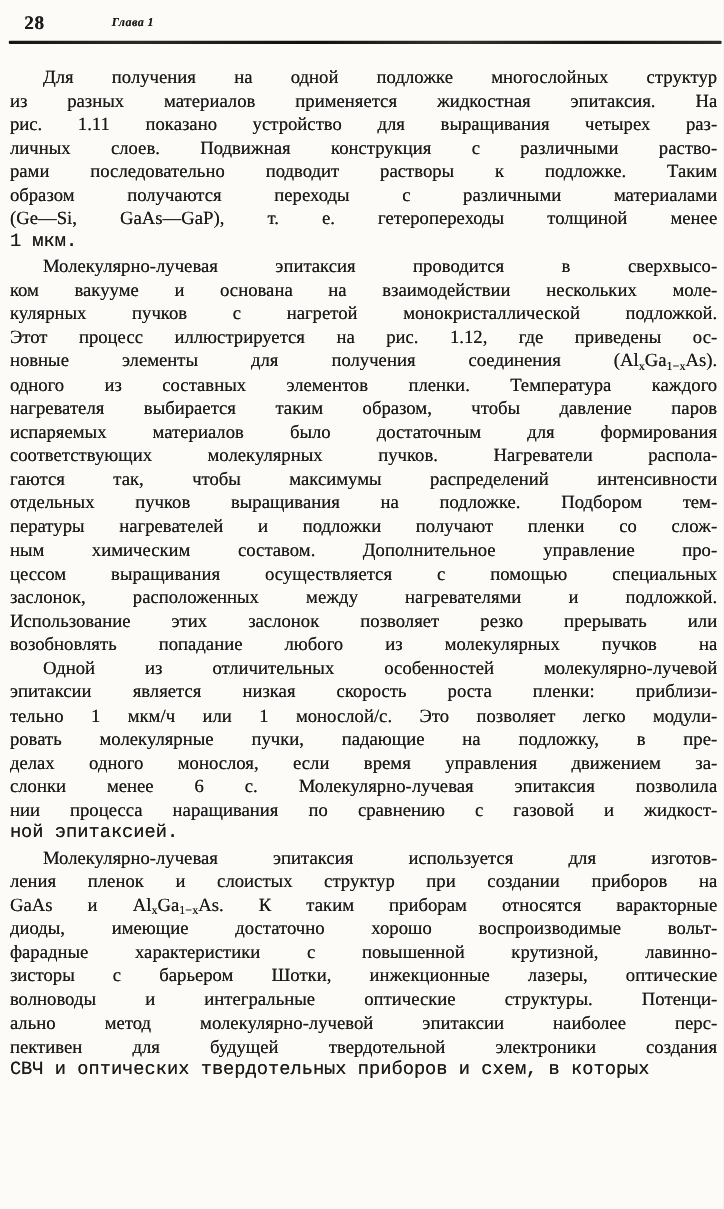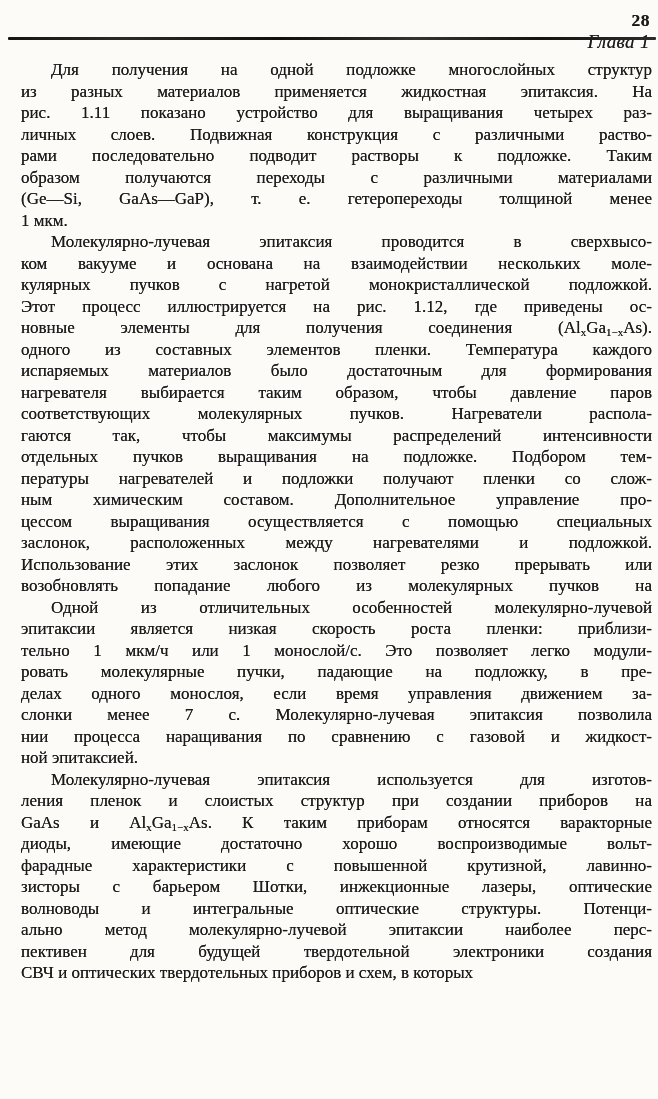--- a/index.html
+++ b/index.html
@@ -16,34 +16,33 @@
     color: #1b1b1b;
     overflow: hidden;
     box-sizing: border-box;
   }
   .running-head {
     position: absolute;
     top: 10px;
     left: 22px;
     right: 8px;
     display: flex;
-    align-items: flex-end;
-    flex-direction: column;
+    align-items: center;
   }
   .page-num {
     font-size: 17.5px;
     font-weight: 700;
     letter-spacing: 0.5px;
     text-shadow: 0 0 0.4px rgba(20,20,20,0.8);
   }
   .chapter {
-    font-size: 19px;
-    font-weight: 400;
+    font-size: 11px;
+    font-weight: 700;
     font-style: italic;
-    margin-left: 38px;
+    margin-left: 61px;
     letter-spacing: 0.4px;
     text-shadow: 0 0 0.3px rgba(20,20,20,0.7);
   }
   .head-rule {
     position: absolute;
     top: 37px;
     left: 8px;
     width: 648px;
     height: 3px;
     background: linear-gradient(90deg, #151515 0%, #2a2a2a 18%, #101010 42%, #333 63%, #141414 82%, #2b2b2b 100%);
@@ -55,24 +54,24 @@
     left: 9px;
     width: 643px;
     font-size: 17px;
     line-height: 21.5px;
     text-shadow: 0 0 0.35px rgba(25,25,25,0.85);
   }
   .paragraph { margin: 0; }
   .line {
     text-align: justify;
     text-align-last: justify;
-    margin-left: 12px;
   }
   .line.last {
     text-align-last: left;
+    font-family: Liberation Mono, monospace;
   }
   .line.indent {
     text-indent: 30px;
   }
   sub {
     font-size: 11px;
     line-height: 0;
     vertical-align: -3px;
   }
 </style>
@@ -96,39 +95,39 @@
         <div class="line">(Ge—Si, GaAs—GaP), т. е. гетеропереходы толщиной менее</div>
         <div class="line last">1 мкм.</div>
       </div>
       <div class="paragraph">
         <div class="line indent">Молекулярно-лучевая эпитаксия проводится в сверхвысо-</div>
         <div class="line">ком вакууме и основана на взаимодействии нескольких моле-</div>
         <div class="line">кулярных пучков с нагретой монокристаллической подложкой.</div>
         <div class="line">Этот процесс иллюстрируется на рис. 1.12, где приведены ос-</div>
         <div class="line"><span>новные элементы для получения соединения (Al</span><sub>x</sub><span>Ga</span><sub>1−x</sub><span>As).</span></div>
         <div class="line">одного из составных элементов пленки. Температура каждого</div>
+        <div class="line">нагревателя выбирается таким образом, чтобы давление паров</div>
         <div class="line">испаряемых материалов было достаточным для формирования</div>
-        <div class="line">нагревателя выбирается таким образом, чтобы давление паров</div>
         <div class="line">соответствующих молекулярных пучков. Нагреватели распола-</div>
         <div class="line">гаются так, чтобы максимумы распределений интенсивности</div>
         <div class="line">отдельных пучков выращивания на подложке. Подбором тем-</div>
         <div class="line">пературы нагревателей и подложки получают пленки со слож-</div>
         <div class="line">ным химическим составом. Дополнительное управление про-</div>
         <div class="line">цессом выращивания осуществляется с помощью специальных</div>
         <div class="line">заслонок, расположенных между нагревателями и подложкой.</div>
         <div class="line">Использование этих заслонок позволяет резко прерывать или</div>
         <div class="line">возобновлять попадание любого из молекулярных пучков на</div>
       </div>
       <div class="paragraph">
         <div class="line indent">Одной из отличительных особенностей молекулярно-лучевой</div>
         <div class="line">эпитаксии является низкая скорость роста пленки: приблизи-</div>
         <div class="line">тельно 1 мкм/ч или 1 монослой/с. Это позволяет легко модули-</div>
         <div class="line">ровать молекулярные пучки, падающие на подложку, в пре-</div>
         <div class="line">делах одного монослоя, если время управления движением за-</div>
-        <div class="line">слонки менее 7 с. Молекулярно-лучевая эпитаксия позволила</div>
+        <div class="line">слонки менее 6 с. Молекулярно-лучевая эпитаксия позволила</div>
         <div class="line">нии процесса наращивания по сравнению с газовой и жидкост-</div>
         <div class="line last">ной эпитаксией.</div>
       </div>
       <div class="paragraph">
         <div class="line indent">Молекулярно-лучевая эпитаксия используется для изготов-</div>
         <div class="line">ления пленок и слоистых структур при создании приборов на</div>
         <div class="line"><span>GaAs и Al</span><sub>x</sub><span>Ga</span><sub>1−x</sub><span>As. К таким приборам относятся варакторные</span></div>
         <div class="line">диоды, имеющие достаточно хорошо воспроизводимые вольт-</div>
         <div class="line">фарадные характеристики с повышенной крутизной, лавинно-</div>
         <div class="line">зисторы с барьером Шотки, инжекционные лазеры, оптические</div>

